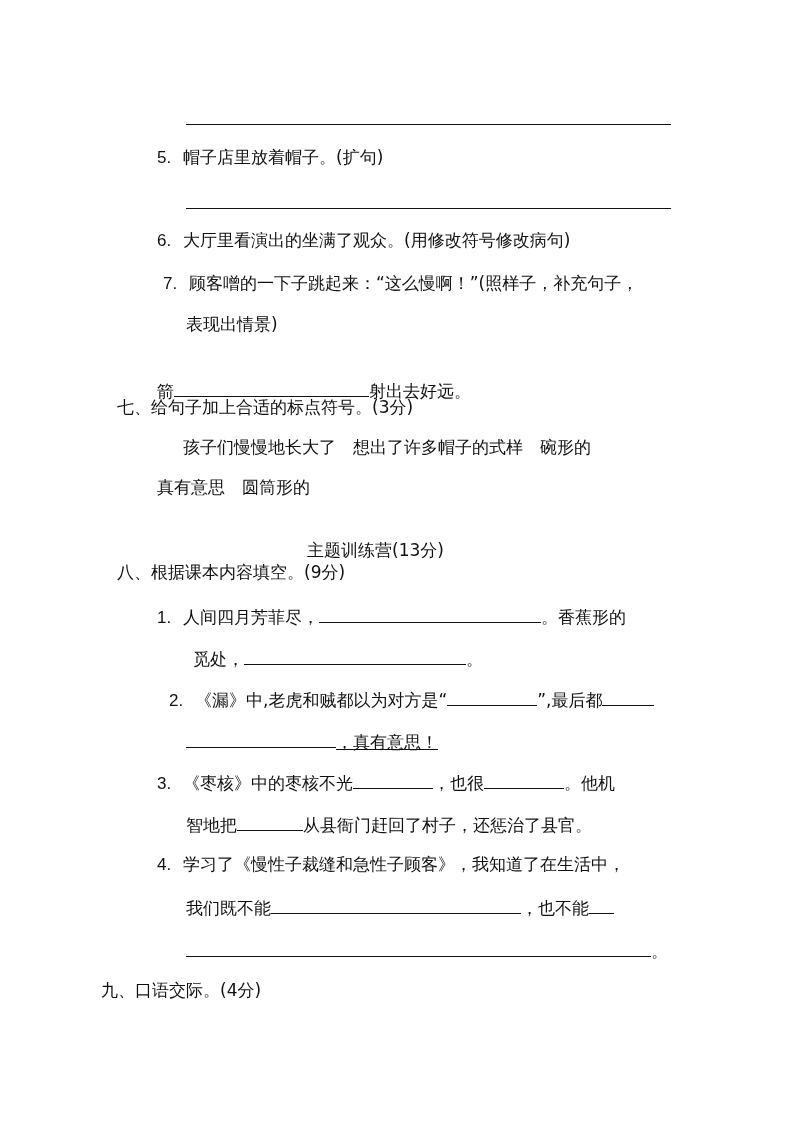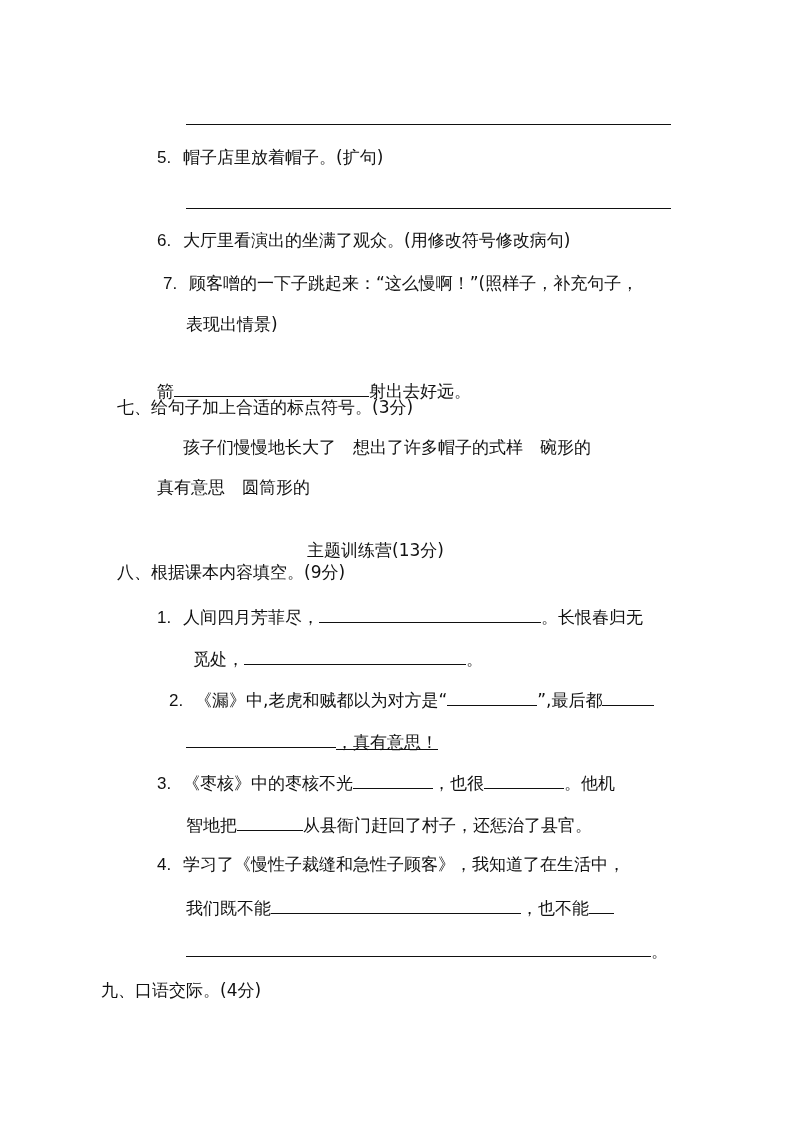--- a/index.html
+++ b/index.html
@@ -41,21 +41,21 @@
 
 <div class="line" style="left:117px; top:398px;">七、给句子加上合适的标点符号。(3分)</div>
 <div class="line" style="left:183px; top:438px;">孩子们慢慢地长大了　想出了许多帽子的式样　碗形的</div>
 <div class="line" style="left:157px; top:478px;">真有意思　圆筒形的</div>
 
 <div class="line" style="left:307px; top:493px;margin-top:48px;">主题训练营(13分)</div>
 
 <div class="line" style="left:117px; top:563px;">八、根据课本内容填空。(9分)</div>
 
 <div class="line" style="left:157px; top:606px;">
-  <span class="num">1.</span><span>人间四月芳菲尽，</span><span class="blank" style="width:222px;"></span><span>。长恨春归无</span>
+  <span class="num">1.</span><span>人间四月芳菲尽，</span><span class="blank" style="width:222px;"></span><span>。香蕉形的</span>
 </div>
 <div class="line" style="left:174px; top:648px;margin-left:19px;">
   <span>觅处，</span><span class="blank" style="width:222px;"></span><span>。</span>
 </div>
 
 <div class="line" style="left:157px; top:689px;margin-left:12px;">
   <span class="num">2.</span><span>《漏》中,老虎和贼都以为对方是“</span><span class="blank" style="width:90px;"></span><span>”,最后都</span><span class="blank" style="width:52px;"></span>
 </div>
 <div class="line" style="left:186px; top:731px;text-decoration:underline;">
   <span class="blank" style="width:150px;"></span><span>，真有意思！</span>

